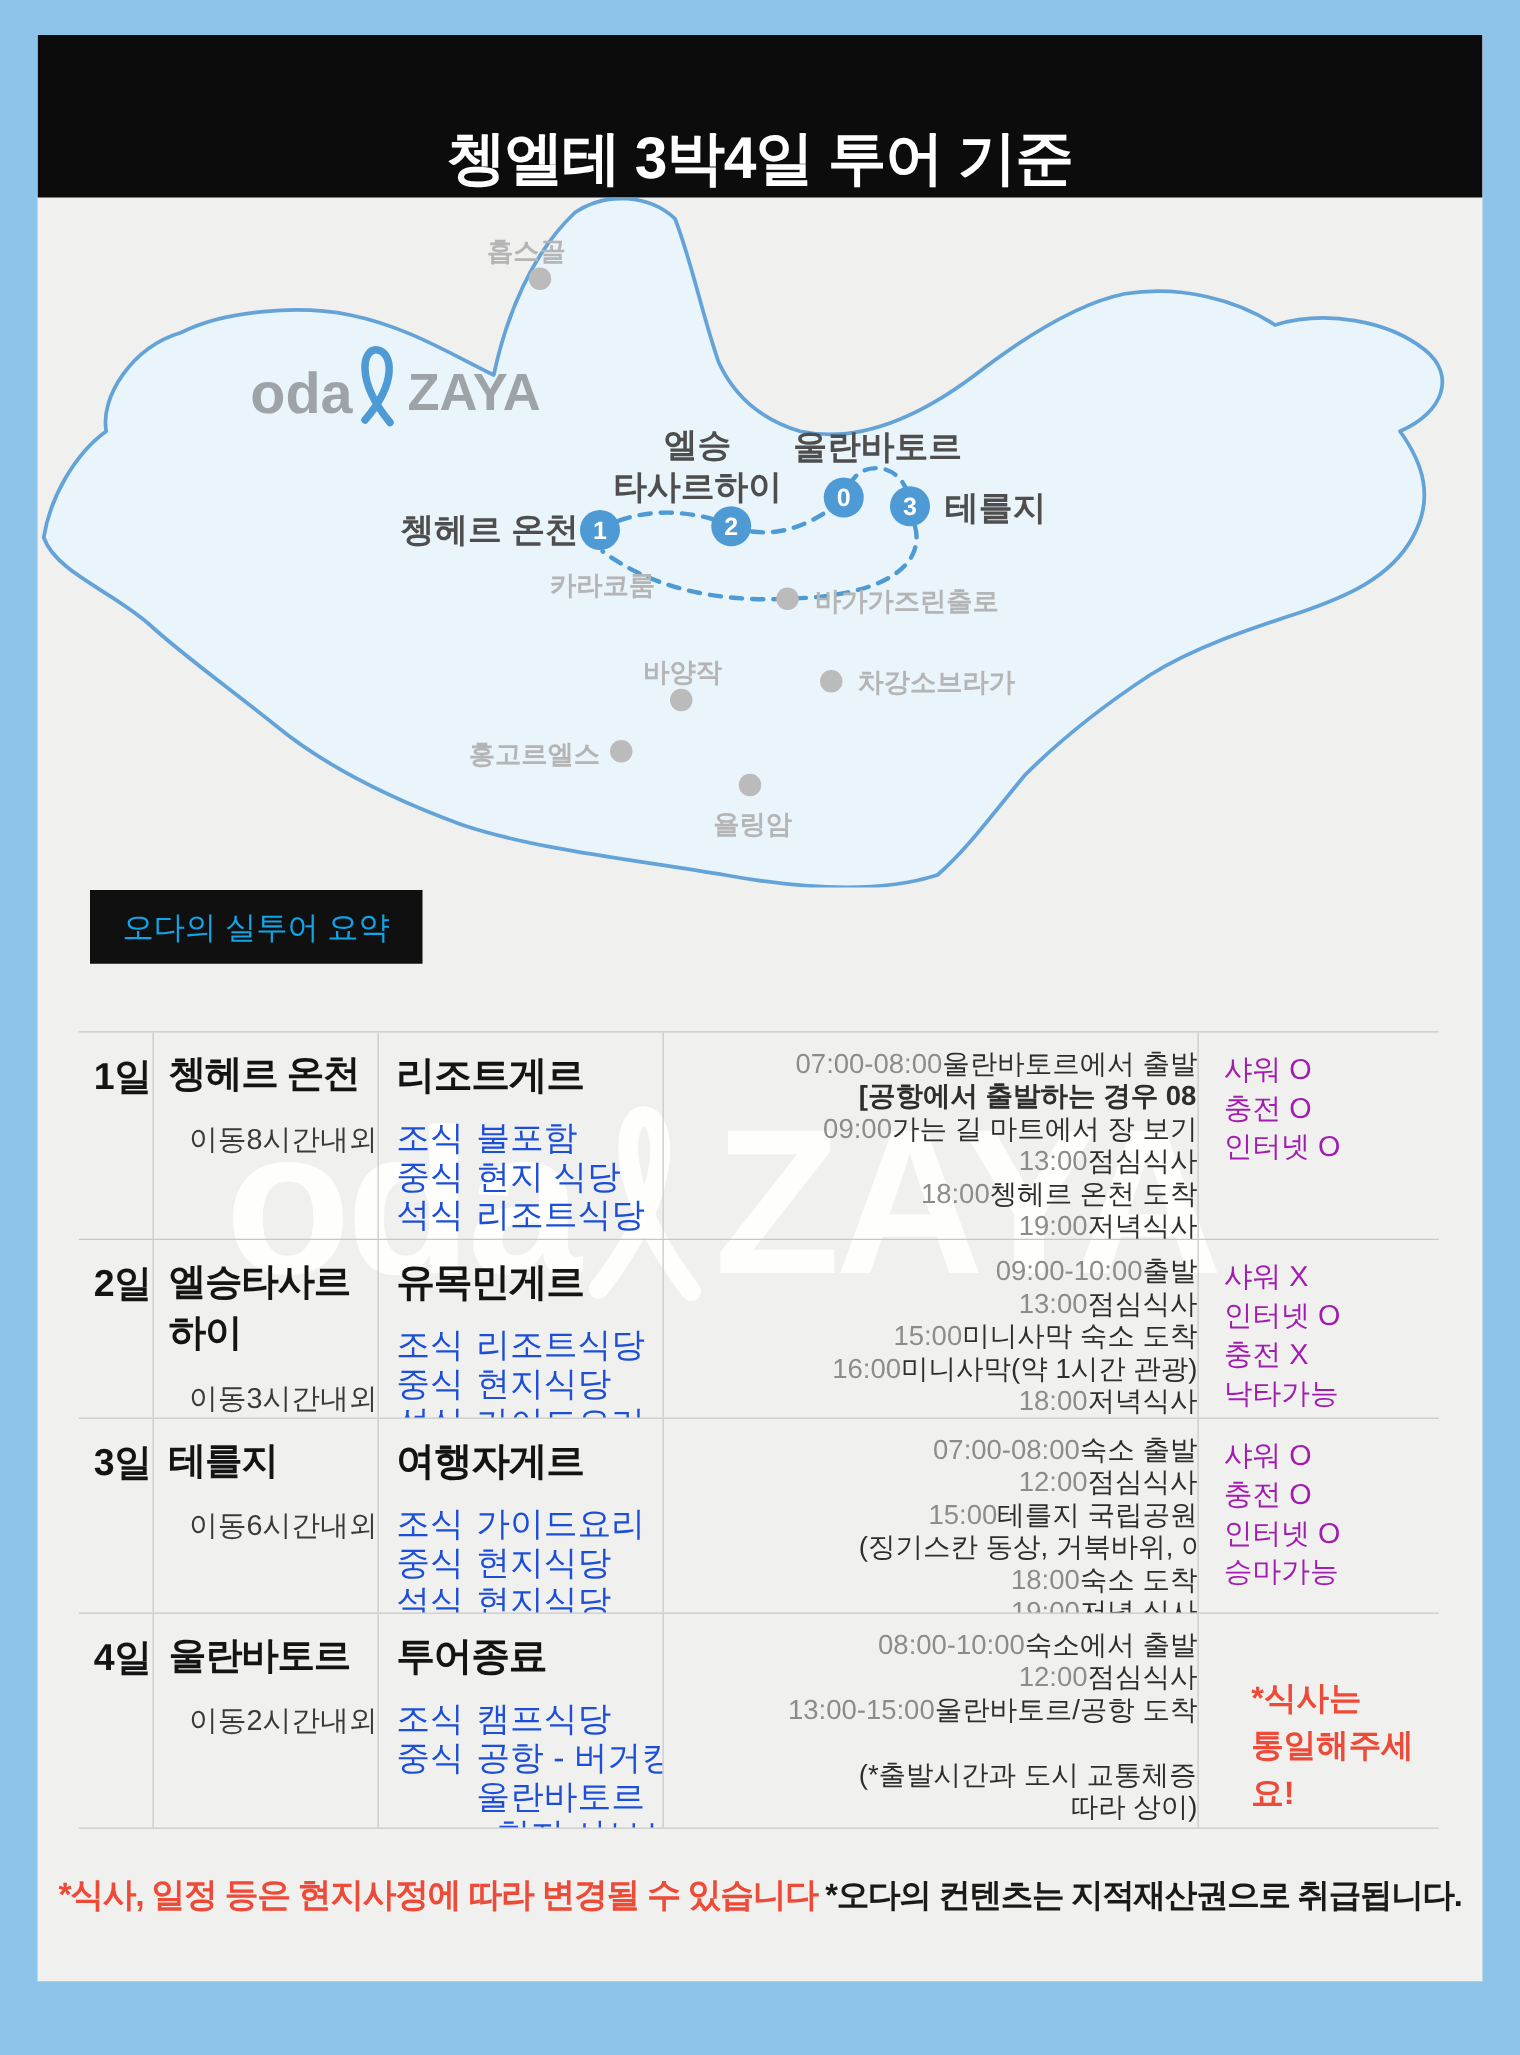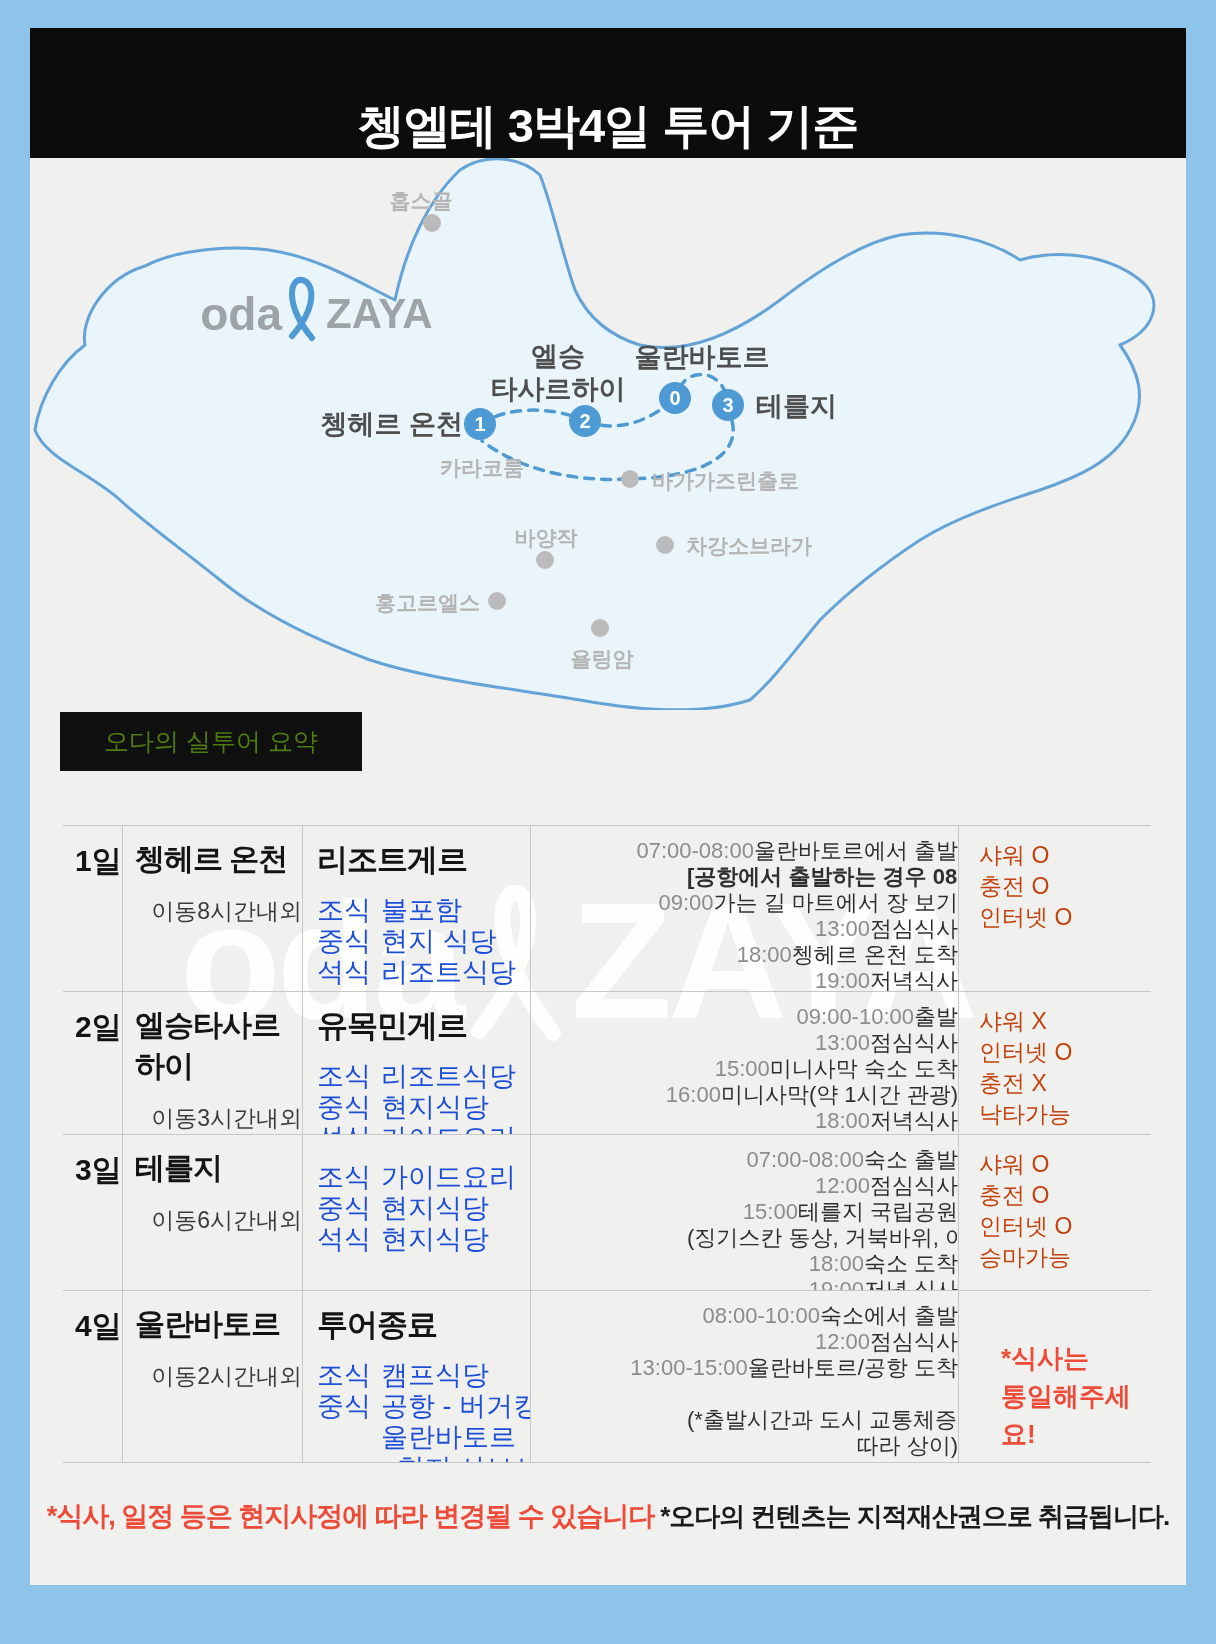--- a/index.html
+++ b/index.html
@@ -24,22 +24,22 @@
   
   .map{position:absolute;left:0;top:130px;width:1156px;height:552px;}
   .map svg{display:block;}
   .map text{font-family:"Liberation Sans","DejaVu Sans",sans-serif;}
   .lbl-dark{fill:#4E4E4E;font-size:27px;font-weight:600;}
   .lbl-gray{fill:#B5B5B5;font-size:21px;font-weight:600;}
   .logo-gray{fill:#9EA3A8;font-weight:bold;}
   .marker-num{fill:#FFFFFF;font-size:20px;font-weight:bold;}
   
   .badge{
-    position:absolute;left:30px;top:684px;background:#101010;color:#4d7c0f;
-    font-size:25px;padding:13px 44px;letter-spacing:0px;
+    position:absolute;left:42px;top:684px;background:#101010;color:#0ea5e9;
+    font-size:25px;padding:13px 26px;letter-spacing:0px;
   }
   
   .watermark{
     position:absolute;left:150px;top:828px;width:880px;height:210px;
     display:flex;align-items:center;gap:10px;
     color:rgba(255,255,255,0.88);z-index:1;pointer-events:none;
   }
   .watermark .wm-txt{font-size:165px;font-weight:bold;letter-spacing:-4px;}
   .watermark .wm-oda{text-transform:lowercase;}
   
@@ -62,21 +62,21 @@
   .c-lodging{padding:13px 0 0 14px;}
   .lodging-name{font-size:31px;font-weight:bold;color:#141414;letter-spacing:-1px;}
   .meals{margin-top:14px;}
   .meal-line{font-size:27px;color:#1d4ed8;line-height:31px;white-space:pre;}
   .meal-label{display:inline-block;width:64px;}
   .c-schedule{padding:12px 0 0 16px;text-align:right;}
   .sch-line{font-size:22px;line-height:26px;color:#2E2E2E;white-space:pre;}
   .sch-line.bold{font-weight:bold;}
   .sch-time{display:inline-block;width:140px;color:#8C8C8C;font-weight:normal;}
   .c-amen{padding:14px 0 0 20px;}
-  .amen-line{font-size:23px;line-height:31px;color:#c2410c;}
+  .amen-line{font-size:23px;line-height:31px;color:#a21caf;}
   .row-note{
     margin-top:34px;padding-left:22px;font-size:26px;font-weight:bold;
     color:#EE4A38;line-height:38px;white-space:pre-line;
   }
   
   .footer{
     position:absolute;left:0;top:1470px;width:100%;
     display:flex;justify-content:center;align-items:flex-end;gap:6px;z-index:2;
   }
   .footer .f-red{color:#EE4A38;font-size:27px;font-weight:bold;letter-spacing:-1px;}
@@ -242,20 +242,21 @@
 
       </div>
     </div>
       <div class="trow">
       <div class="cell c-day">3일</div>
       <div class="cell c-place">
         <div class="place-name">테를지</div>
         <div class="place-move">이동6시간내외</div>
       </div>
       <div class="cell c-lodging">
+        <div class="lodging-name">여행자게르</div>
         <div class="meals">
             <div class="meal-line"><span class="meal-label">조식</span><span>가이드요리</span></div>
             <div class="meal-line"><span class="meal-label">중식</span><span>현지식당</span></div>
             <div class="meal-line"><span class="meal-label">석식</span><span>현지식당</span></div>
           </div>
       </div>
       <div class="cell c-schedule">
           <div class="sch-line"><span class="sch-time">07:00-08:00</span><span>숙소 출발</span></div>
           <div class="sch-line"><span class="sch-time">12:00</span><span>점심식사</span></div>
           <div class="sch-line"><span class="sch-time">15:00</span><span>테를지 국립공원</span></div>

